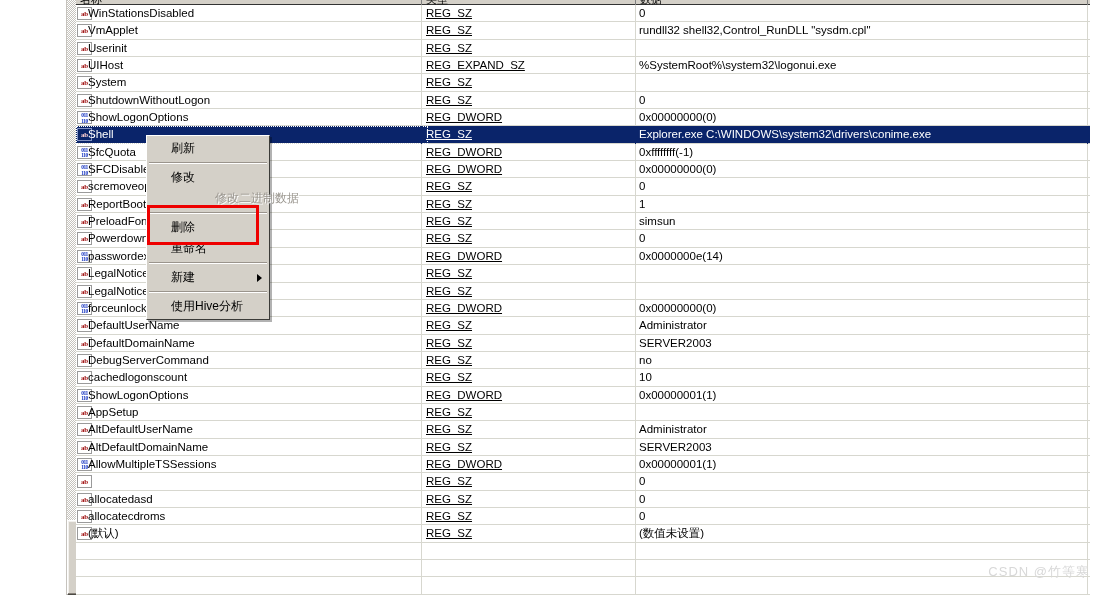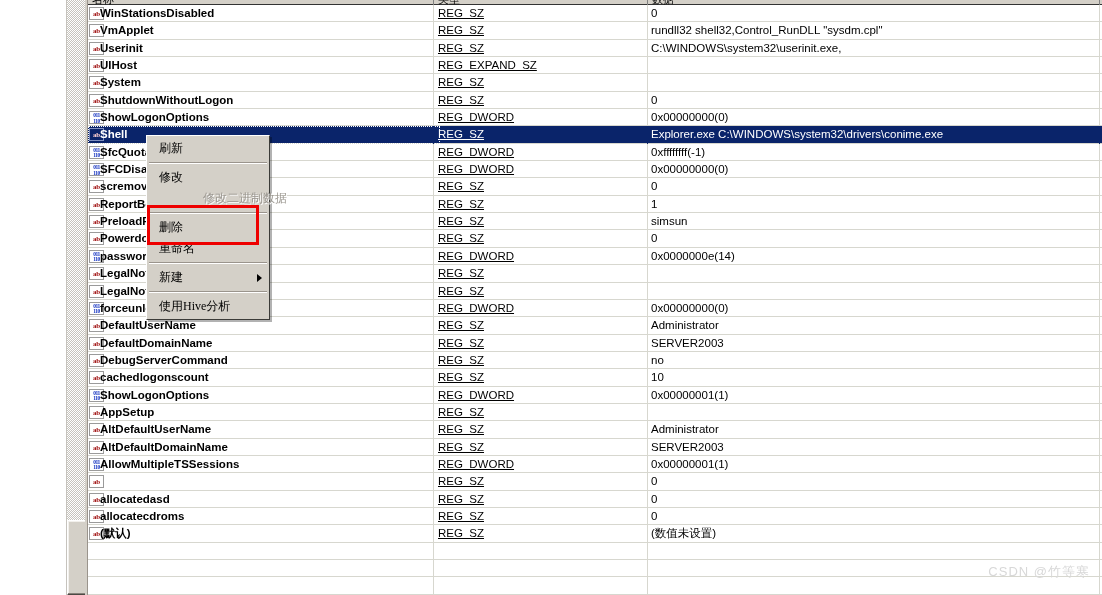--- a/index.html
+++ b/index.html
@@ -39,21 +39,21 @@
   .scroll-divider {
     position: absolute;
     left: 85px; top: 0; width: 3px; height: 595px;
     background: #d4d0c8;
     border-right: 1px solid #9a948c;
   }
 
   
   .listview {
     position: absolute;
-    left: 88px; top: 0;
+    left: 76px; top: 0;
     width: 1014px; height: 595px;
     background: #ffffff;
     overflow: hidden;
   }
   .header-strip {
     position: absolute;
     left: 0; top: 0; width: 1014px; height: 5px;
     background: #d4d0c8;
     border-bottom: 1px solid #333333;
   }
@@ -86,21 +86,21 @@
     position: absolute;
     top: 0;
     height: 17.35px;
     line-height: 17.35px;
     font-size: 11.5px;
     color: #000000;
     overflow: hidden;
     white-space: nowrap;
     padding-left: 3px;
   }
-  .cell.c-name { left: 0px;   width: 352px; padding-left: 12px; font-weight: bold; }
+  .cell.c-name { left: 0px;   width: 352px; padding-left: 12px; }
   .cell.c-type { left: 347px; width: 212px; text-decoration: underline; }
   .cell.c-data { left: 560px; width: 454px; }
 
   .row .vsep {
     position: absolute; top: 0; width: 1px; height: 17.35px;
     background: #d7d7cf;
   }
   .row .vsep.v1 { left: 345px; }
   .row .vsep.v2 { left: 559px; }
   .row .vsep.v3 { left: 1011px; }
@@ -146,24 +146,24 @@
     border-bottom: 1px solid #3b3b38;
     box-shadow: 2px 2px 0 rgba(0,0,0,0.30);
     padding: 2px 0 2px 0;
     font-size: 12px;
     z-index: 40;
   }
   .ctxmenu .mi {
     position: relative;
     height: 21px;
     line-height: 21px;
-    padding-left: 12px;
+    padding-left: 24px;
     color: #000000;
     white-space: nowrap;
-    font-family: Liberation Serif, serif;
+    font-family: Liberation Sans, sans-serif;
   }
   .ctxmenu .mi.disabled { color: #9b9790; text-shadow: 1px 1px 0 #ffffff; margin-left: 44px; }
   .ctxmenu .msep {
     height: 0; margin: 3px 2px 3px 2px;
     border-top: 1px solid #9a948c;
     border-bottom: 1px solid #ffffff;
   }
   .ctxmenu .arrow {
     position: absolute; right: 7px; top: 50%;
     transform: translateY(-50%);
@@ -230,29 +230,29 @@
           <div class="cell c-type">REG_SZ</div>
           <div class="cell c-data">rundll32 shell32,Control_RunDLL "sysdm.cpl"</div>
           <div class="vsep v1"></div>
           <div class="vsep v2"></div>
           <div class="vsep v3"></div>
         </div>
         <div class="row">
           <span class="vicon sz">ab</span>
           <div class="cell c-name">Userinit</div>
           <div class="cell c-type">REG_SZ</div>
-          <div class="cell c-data">C:\WINDOWS\system32\userinit.exe,</div>
           <div class="vsep v1"></div>
           <div class="vsep v2"></div>
           <div class="vsep v3"></div>
         </div>
         <div class="row">
           <span class="vicon sz">ab</span>
           <div class="cell c-type">REG_EXPAND_SZ</div>
           <div class="cell c-name">UIHost</div>
+          <div class="cell c-data">%SystemRoot%\system32\logonui.exe</div>
           <div class="vsep v1"></div>
           <div class="vsep v2"></div>
           <div class="vsep v3"></div>
         </div>
         <div class="row">
           <span class="vicon sz">ab</span>
           <div class="cell c-name">System</div>
           <div class="cell c-type">REG_SZ</div>
           <div class="cell c-data"></div>
           <div class="vsep v1"></div>

